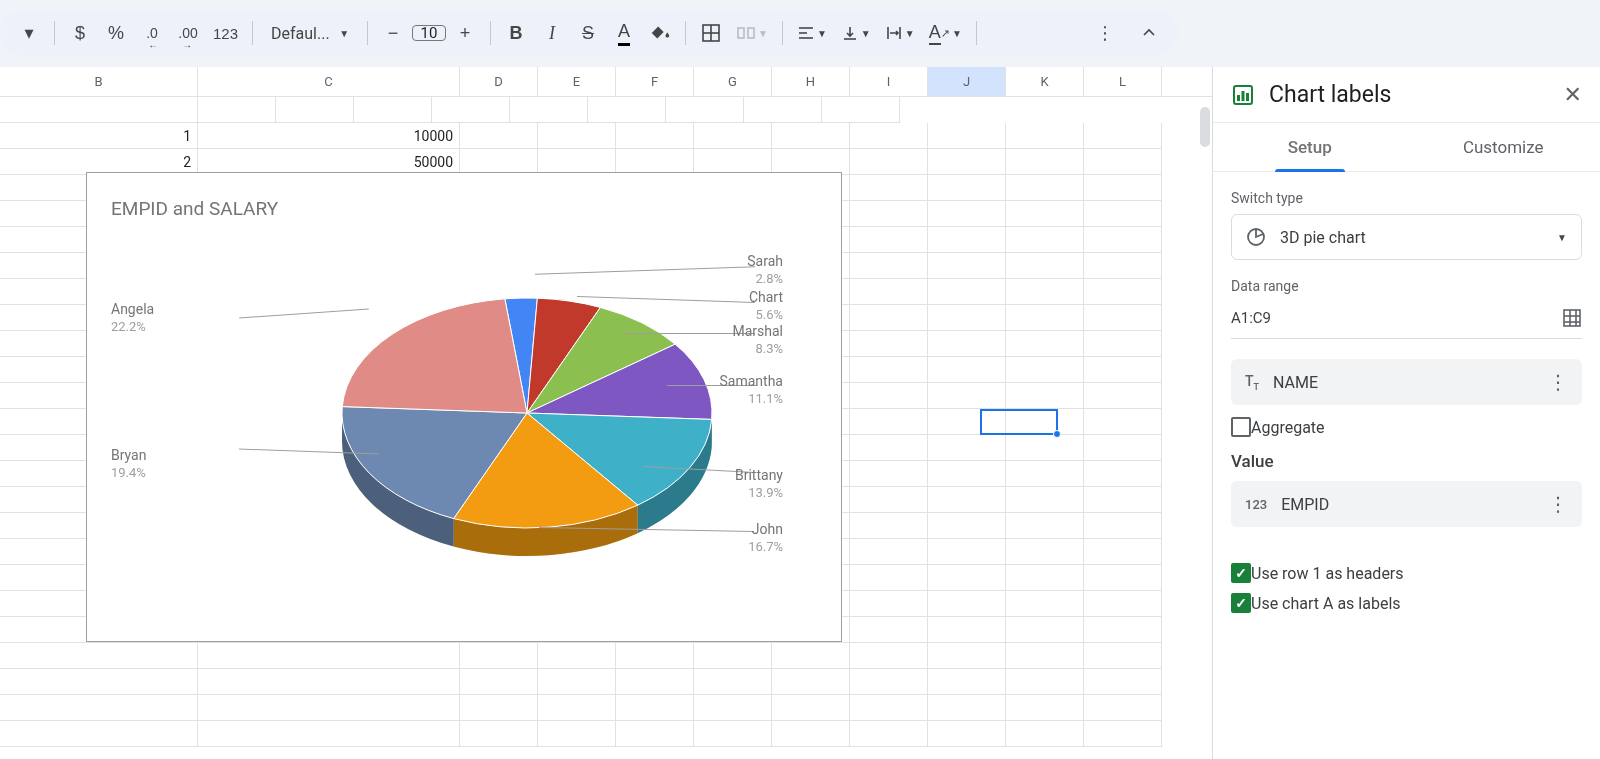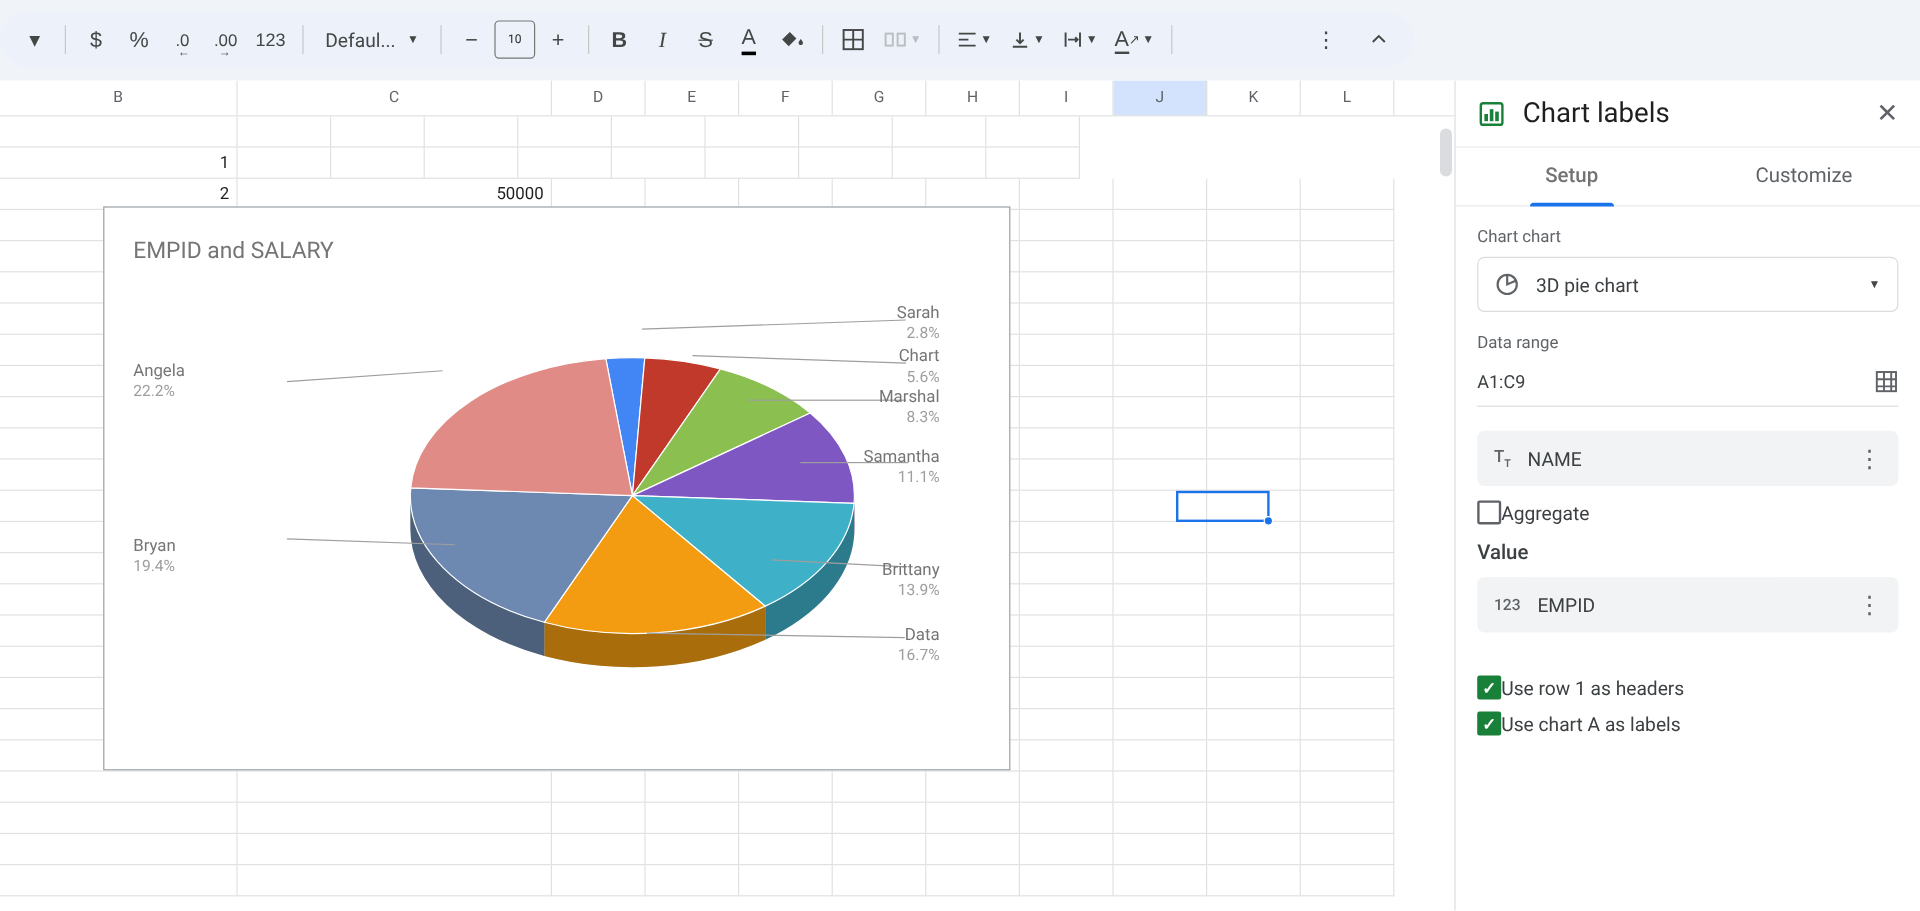--- a/index.html
+++ b/index.html
@@ -4,21 +4,21 @@
 <style>
   * { box-sizing: border-box; }
   html, body { margin:0; padding:0; font-family: 'Google Sans', Roboto, Arial, sans-serif; background:#fff; color:#202124; height:759px; width:1600px; overflow:hidden; }
   .app { display:flex; flex-direction:column; height:100%; }
   .toolbar-wrap { background:#f0f4f9; border-bottom:1px solid #f0f4f9; padding:10px 12px 10px 0; display:flex; align-items:center; }
   .toolbar { background:#edf2fa; border-radius:24px; display:flex; align-items:center; padding:4px 12px; gap:2px; flex:0 0 auto; width:1178px; height:46px; }
   .tbtn { height:34px; min-width:34px; border:none; background:transparent; border-radius:6px; cursor:pointer; display:flex; align-items:center; justify-content:center; color:#444746; font-size:18px; position:relative; }
   .sep { width:1px; height:24px; background:#c7c7c7; margin:0 6px; }
   .font-box { display:flex; align-items:center; gap:4px; padding:0 10px; cursor:pointer; color:#444746; font-size:16px; width:98px; }
   .fsize { display:flex; align-items:center; gap:2px; }
-  .fsize-num { border:1px solid #747775; border-radius:4px; width:34px; height:32px; display:flex; align-items:center; justify-content:center; font-size:10px; color:#1f1f1f; }
+  .fsize-num { border:1px solid #747775; border-radius:4px; width:34px; height:16px; display:flex; align-items:center; justify-content:center; font-size:15px; color:#1f1f1f; }
   .caret-sm { font-size:10px; margin-left:2px; color:#444746; }
   .tb-more { margin-left:auto; }
   .collapse { margin-left:8px; color:#444746; cursor:pointer; width:34px; height:34px; display:flex; align-items:center; justify-content:center; border-radius:6px; }
   .main { flex:1; display:flex; overflow:hidden; }
   .grid-wrap { flex:1; overflow:hidden; position:relative; }
   
   .colhdr { display:flex; height:30px; background:#fff; border-bottom:1px solid #e1e1e1; }
   .rownum-spacer { width:0px; }
   .colcell { border-right:1px solid #e1e1e1; display:flex; align-items:center; justify-content:center; color:#5f6368; font-size:13px; }
   .col-B { width:198px; }
@@ -189,20 +189,21 @@
               <div class="cell col-std"></div>
               <div class="cell col-std"></div>
               <div class="cell col-std"></div>
               <div class="cell col-std"></div>
               <div class="cell col-std"></div>
               <div class="cell col-std"></div>
           </div>
 
           <div class="row">
             <div class="cell col-B r">1</div>
+            <div class="cell col-C r">10000</div>
             <div class="cell col-std"></div>
               <div class="cell col-std"></div>
               <div class="cell col-std"></div>
               <div class="cell col-std"></div>
               <div class="cell col-std"></div>
               <div class="cell col-std"></div>
               <div class="cell col-std"></div>
               <div class="cell col-std"></div>
               <div class="cell col-std"></div>
           </div>
@@ -562,21 +563,21 @@
           </div>
           <div class="label-block" style="right:58px; top:200px; text-align:right">
             <div class="nm">Samantha</div>
             <div class="pct">11.1%</div>
           </div>
           <div class="label-block" style="right:58px; top:294px; text-align:right">
             <div class="nm">Brittany</div>
             <div class="pct">13.9%</div>
           </div>
           <div class="label-block" style="right:58px; top:348px; text-align:right">
-            <div class="nm">Data</div>
+            <div class="nm">John</div>
             <div class="pct">16.7%</div>
           </div>
 
           <div class="label-block" style="left:24px; top:128px;">
             <div class="nm">Angela</div>
             <div class="pct">22.2%</div>
           </div>
           <div class="label-block" style="left:24px; top:274px;">
             <div class="nm">Bryan</div>
             <div class="pct">19.4%</div>
@@ -596,21 +597,21 @@
             <rect x="15" y="10" width="3" height="8" fill="#188038"></rect>
           </svg>
         <h2>Chart labels</h2>
         <span style="font-size:22px;color:#5f6368;cursor:pointer">✕</span>
       </div>
       <div class="sb-tabs">
         <div class="sb-tab active">Setup</div>
         <div class="sb-tab">Customize</div>
       </div>
       <div class="sb-body">
-        <div class="sb-lbl">Chart chart</div>
+        <div class="sb-lbl">Switch type</div>
         <div class="sb-select">
           <svg width="20" height="20" viewBox="0 0 20 20">
               <circle cx="10" cy="10" r="8" fill="none" stroke="#5f6368" stroke-width="1.8"></circle>
               <path d="M10 2 L10 10 L17 7" fill="none" stroke="#5f6368" stroke-width="1.8"></path>
             </svg>
           <div class="txt">3D pie chart</div>
           <span class="caret-sm">▼</span>
         </div>
 
         <div class="sb-lbl">Data range</div>

